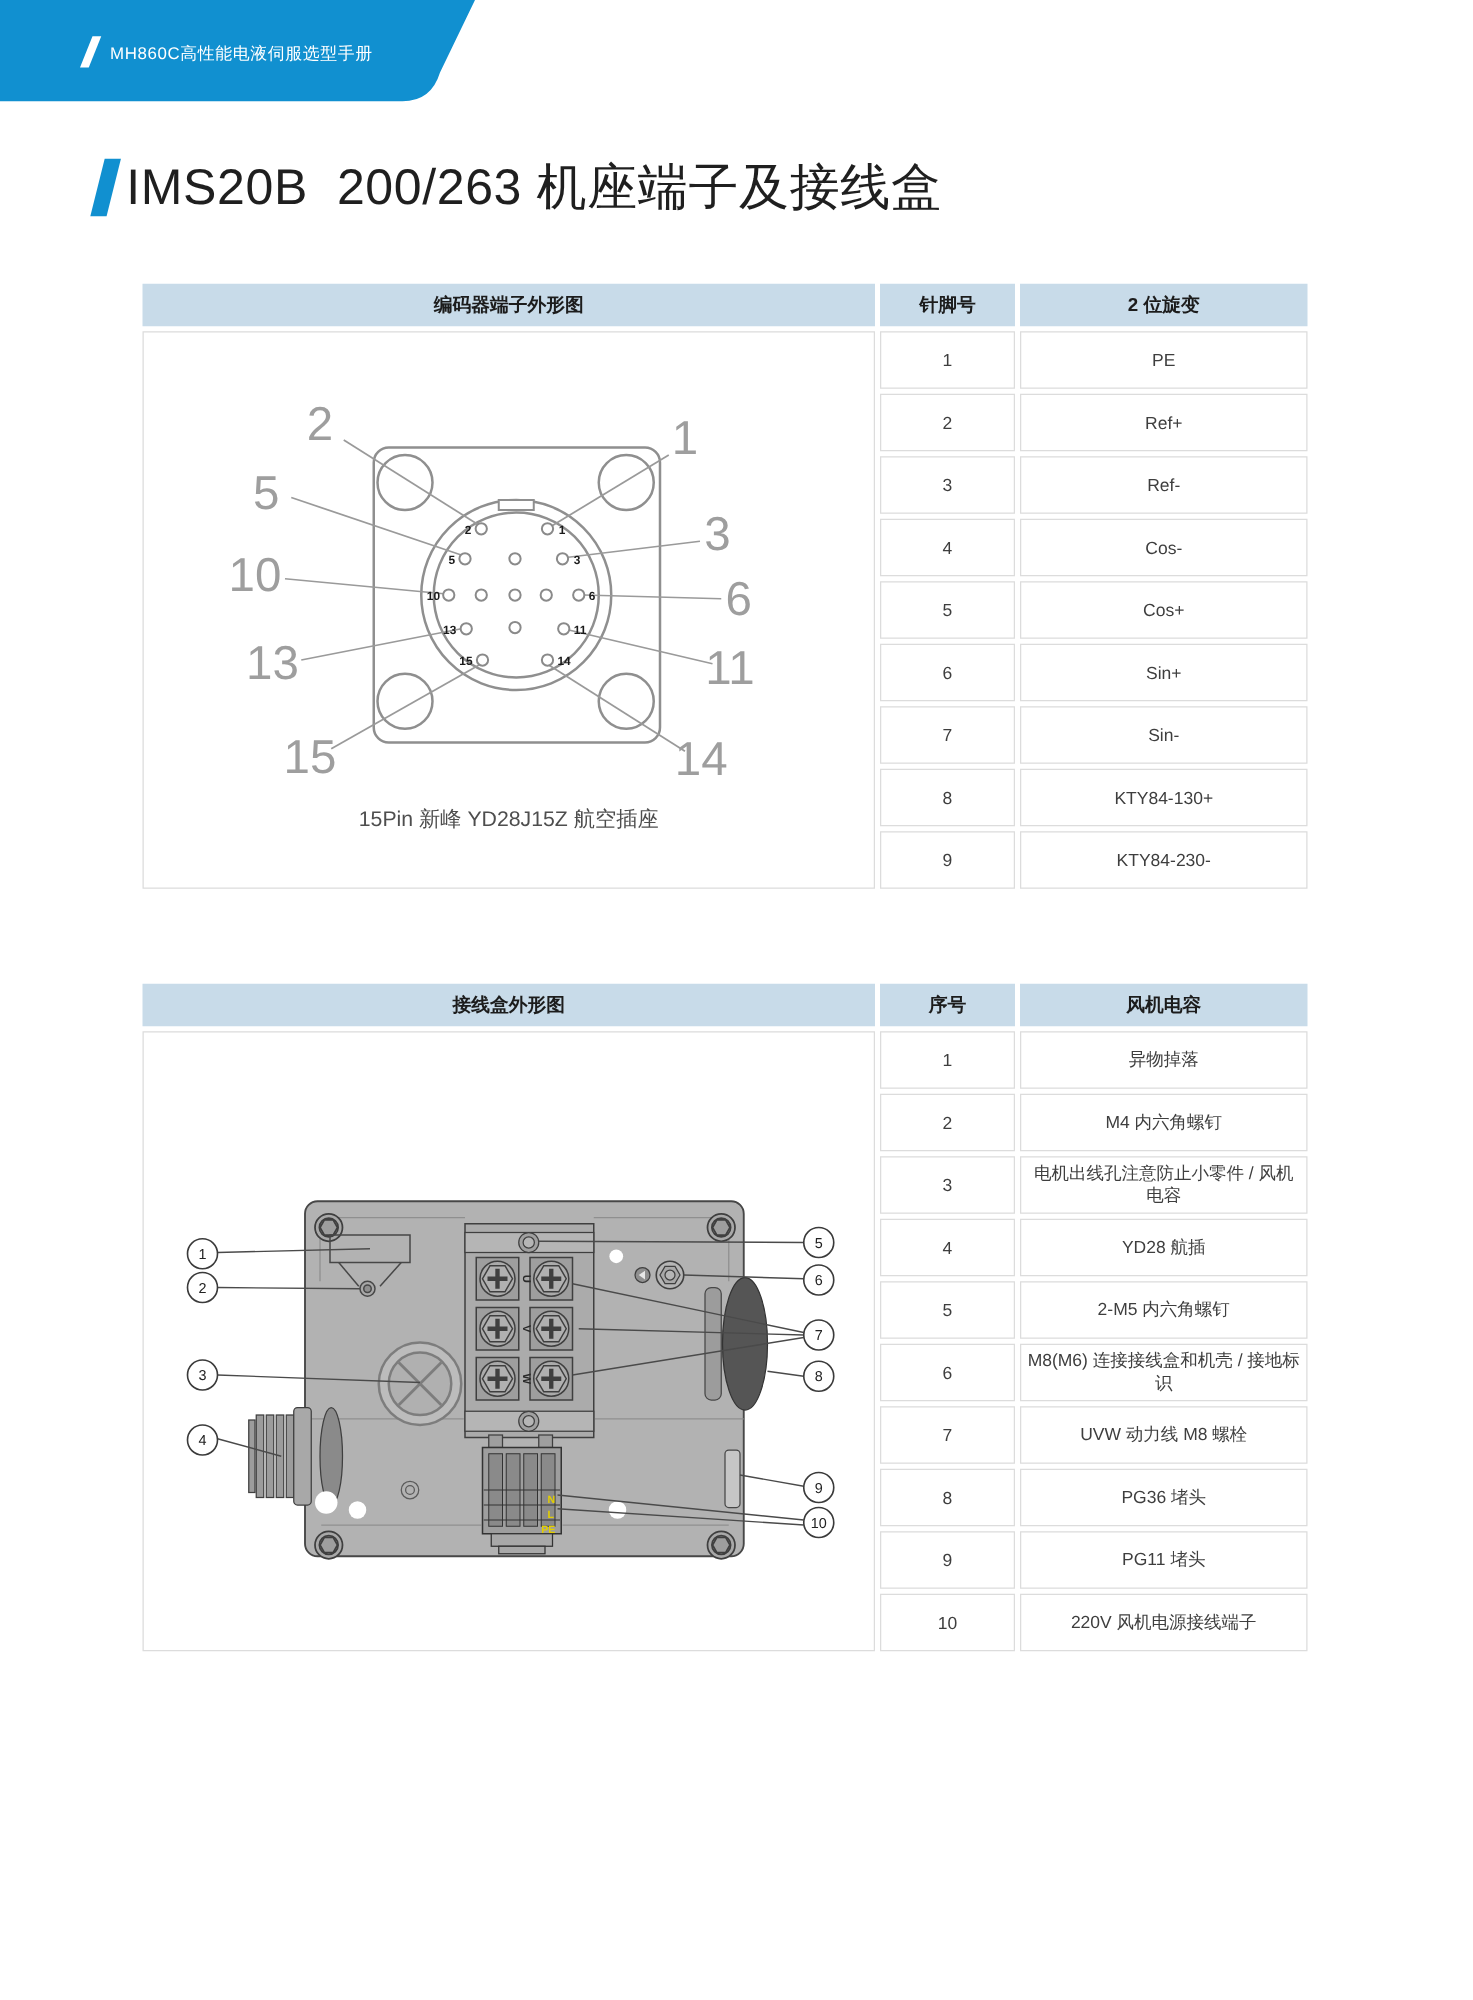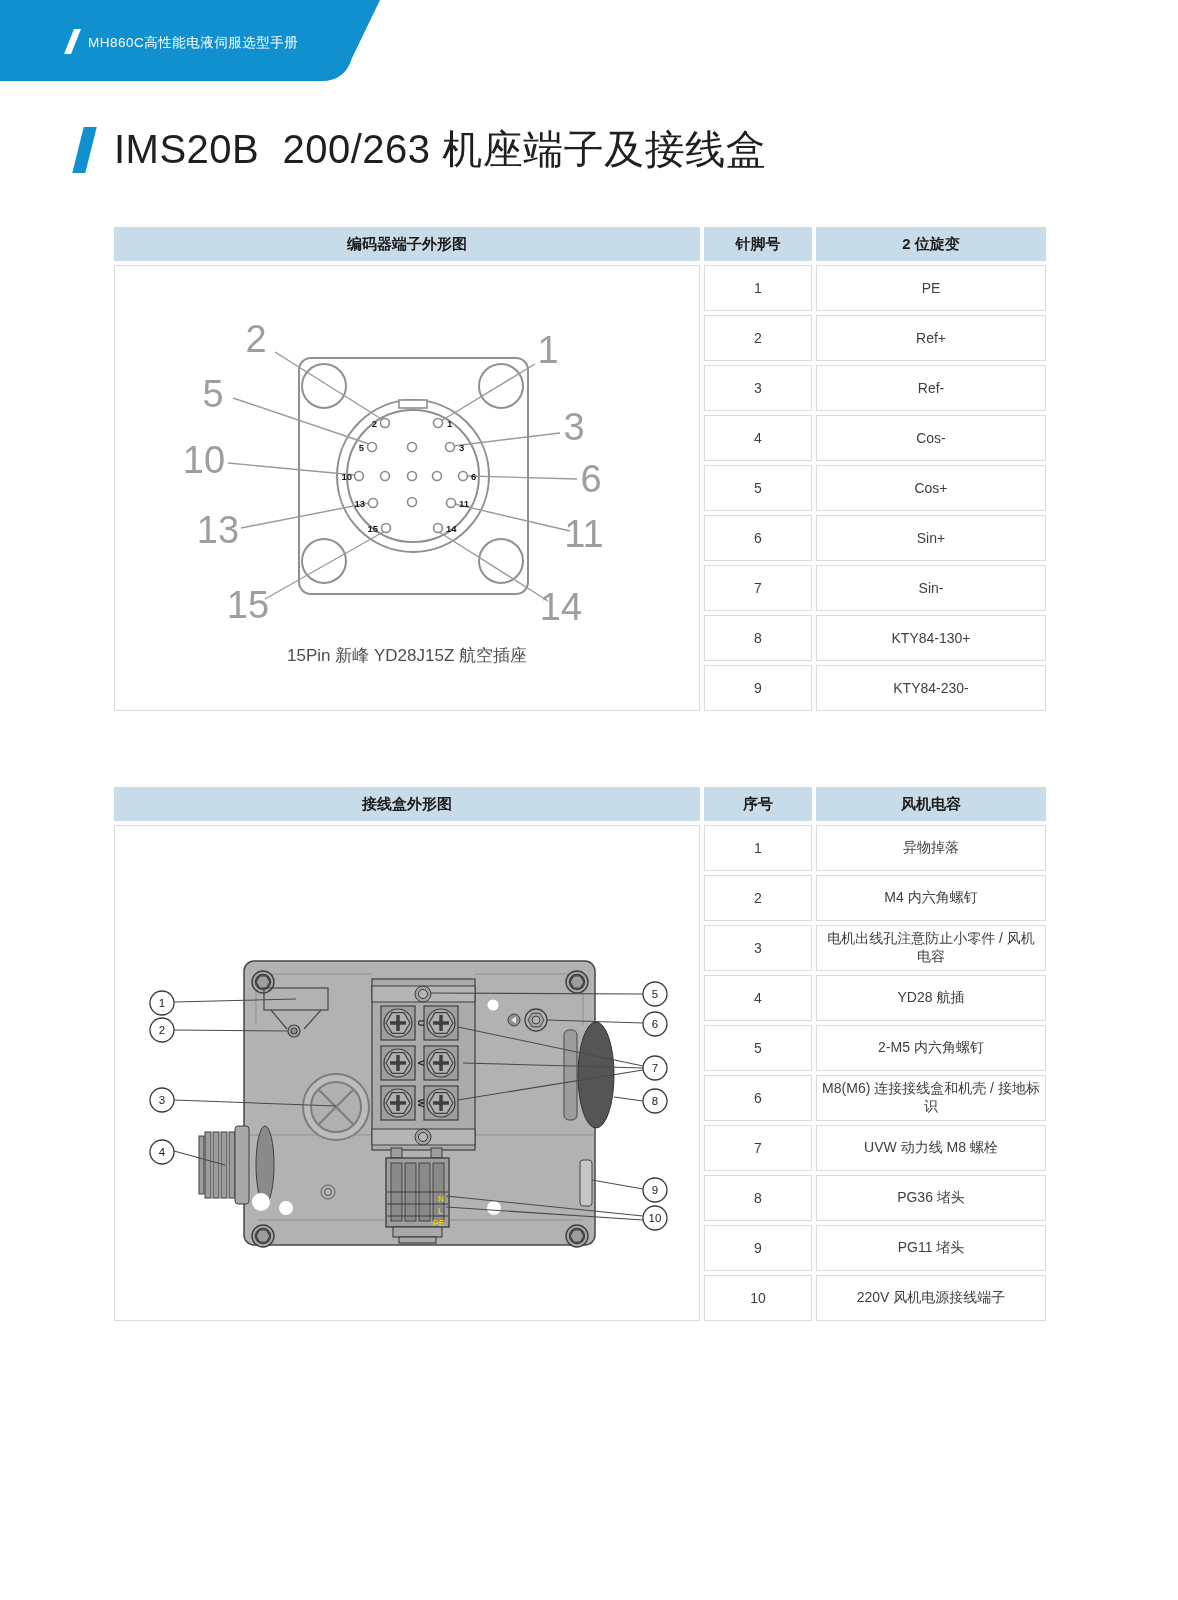--- a/index.html
+++ b/index.html
@@ -2,21 +2,21 @@
 <html><head>
 <meta charset="utf-8">
 <style>
   html,body { margin:0; padding:0; background:#ffffff; }
   body { font-family:"Liberation Sans","DejaVu Sans",sans-serif; }
   .page { position:relative; width:1178px; height:1524px; background:#fff; overflow:hidden; }
 
   .banner { position:absolute; top:0; left:0; }
   .banner-title { font-size:13.5px; fill:#ffffff; letter-spacing:0.5px; }
 
-  .doc-title-row { position:absolute; left:78px; top:122px; display:flex; align-items:center; gap:23px; }
+  .doc-title-row { position:absolute; left:78px; top:122px; display:flex; align-items:center; gap:10px; }
   .title-slash { width:13px; height:46px; background:#1190d0; transform:skewX(-14deg); }
   h1.doc-title { margin:0; font-size:40px; font-weight:500; color:#1f1f1f; white-space:pre; letter-spacing:0.5px; }
 
   table.spec-table { position:absolute; left:110px; width:940px; border-collapse:separate; border-spacing:4px; table-layout:fixed; }
   table.t1 { top:223px; }
   table.t2 { top:783px; }
   .spec-table th { background:#c8dbe9; height:34px; padding:0; font-size:15px; font-weight:700; color:#1c1c1c; }
   .spec-table td { background:#fff; border:1px solid #dcdcdc; height:44px; padding:0 4px; text-align:center; vertical-align:middle; font-size:14px; color:#3e3e3e; }
   td.diagram-cell { vertical-align:top; padding:0; }
   .diagram-svg { display:block; margin:6px auto 0 auto; }

